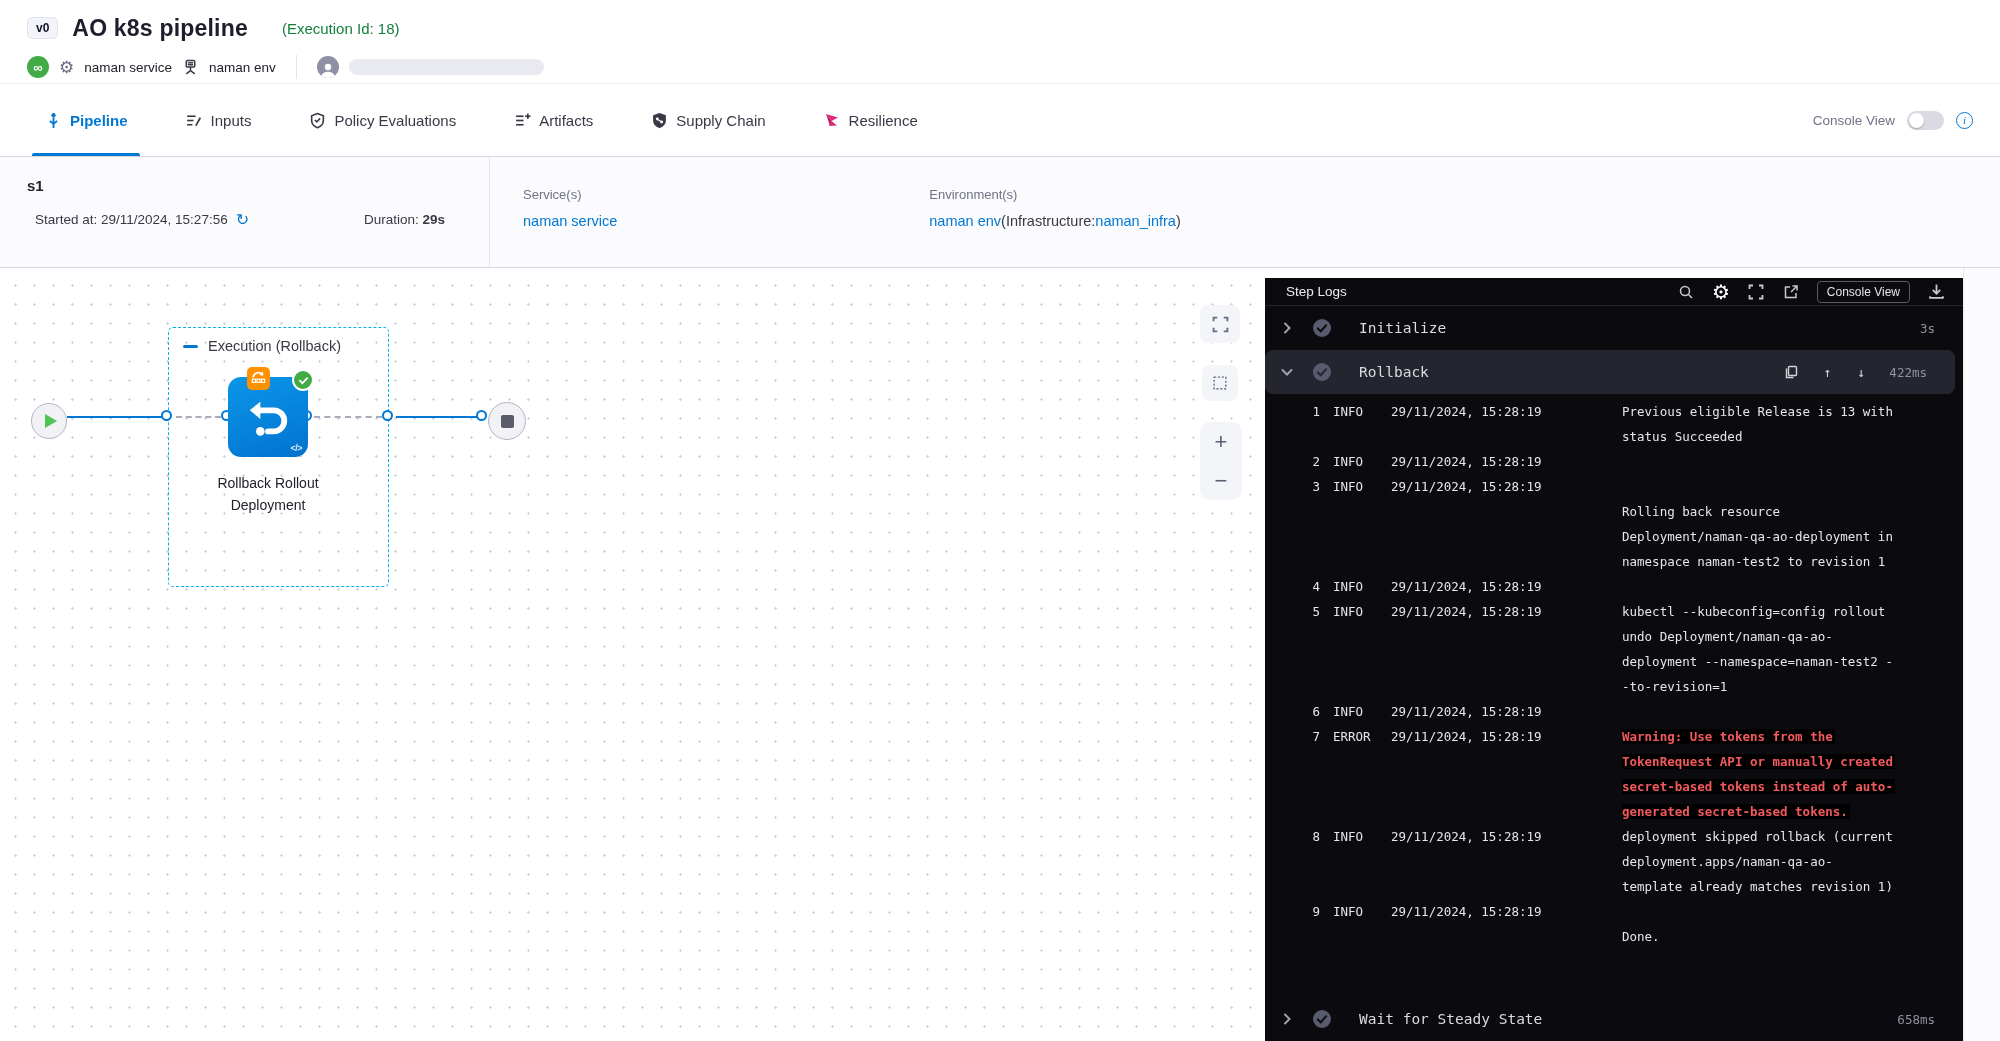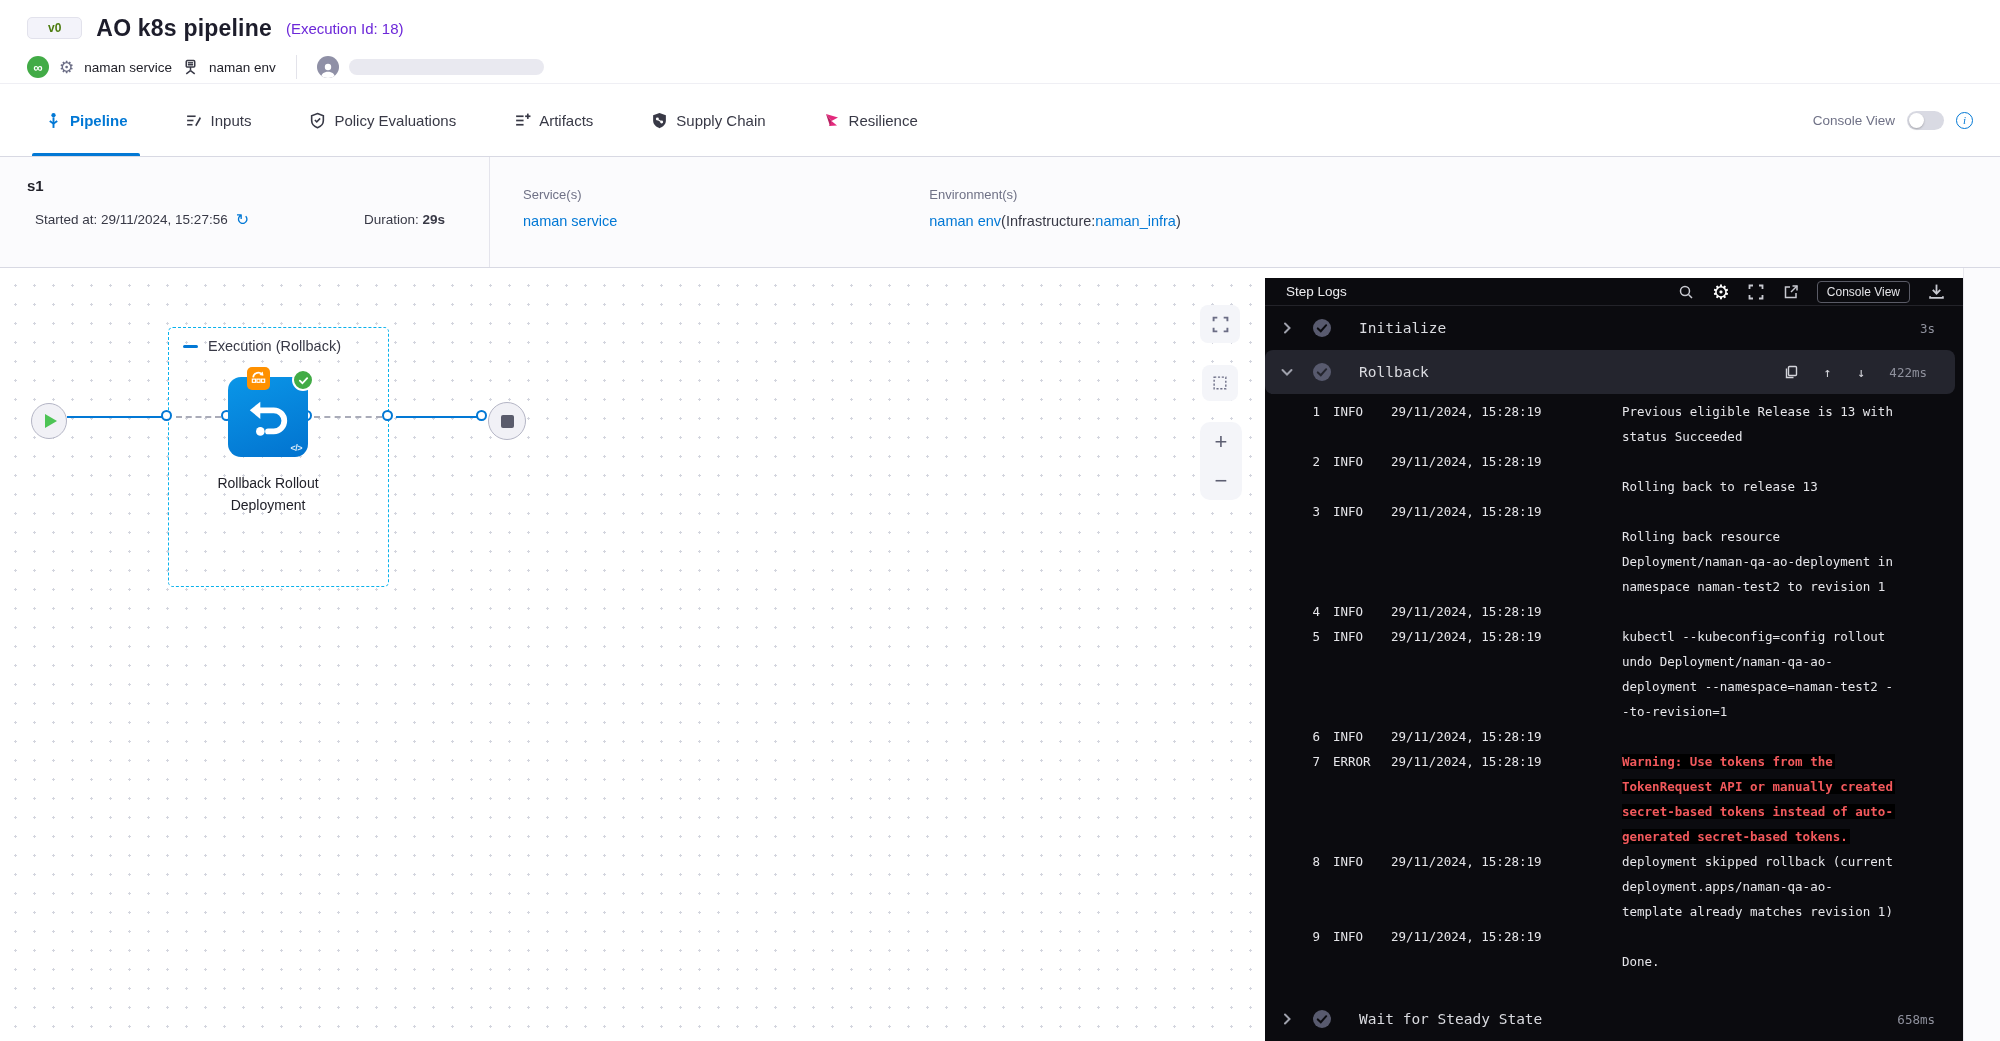--- a/index.html
+++ b/index.html
@@ -2,23 +2,23 @@
 <html><head>
 <meta charset="utf-8">
 <style>
   * { margin:0; padding:0; box-sizing:border-box; }
   html,body { width:2000px; height:1041px; background:#fff; font-family:"Liberation Sans", sans-serif; overflow:hidden; }
   .app { width:2000px; height:1041px; display:flex; flex-direction:column; }
 
   
   .hdr { height:84px; padding:10px 0 0 27px; background:#fff; border-bottom:1px solid #efeff4; flex:0 0 auto; }
   .title-row { display:flex; align-items:center; gap:14px; height:36px; }
-  .v-badge { background:#f3f3fa; border:1px solid #e2e2ec; border-radius:5px; font-size:12px; color:#4d7c0f; padding:3px 20px; font-weight:bold; }
+  .v-badge { background:#f3f3fa; border:1px solid #e2e2ec; border-radius:5px; font-size:12px; color:#0f172a; padding:3px 8px; font-weight:bold; }
   .page-title { font-size:23px; font-weight:bold; color:#1d1d2b; letter-spacing:.2px; }
-  .exec-id { font-size:15px; color:#6d28d9; }
+  .exec-id { font-size:15px; color:#15803d;margin-left:20px; }
   .meta-row { display:flex; align-items:center; gap:10px; margin-top:8px; height:26px; }
   .cd-icon { width:22px; height:22px; border-radius:50%; background:#42ab46; color:#fff; font-weight:bold; font-size:13px; display:flex; align-items:center; justify-content:center; }
   .gear-sm { color:#6b6d85; font-size:17px; line-height:1; }
   .meta-txt { font-size:13.5px; color:#22222a; }
   .vdiv { width:1px; height:24px; background:#e3e3ea; margin:0 10px; }
   .avatar { width:22px; height:22px; border-radius:50%; background:#8f90a6; display:flex; align-items:flex-end; justify-content:center; overflow:hidden; }
   .redacted { width:195px; height:16px; border-radius:8px; background:#e9e9f0; }
 
   
   .tabbar { height:73px; border-bottom:1px solid #d8d9e3; display:flex; align-items:stretch; padding:0 27px 0 44px; flex:0 0 auto; background:#fff; }
@@ -398,24 +398,20 @@
             <span class="le-time">29/11/2024, 15:28:19</span>
             <div class="le-msg">
               <div class="le-line">Previous eligible Release is 13 with</div>
               <div class="le-line">status Succeeded</div>
             </div>
           </div>
           <div class="log-entry">
             <span class="le-num">2</span>
             <span class="le-level">INFO</span>
             <span class="le-time">29/11/2024, 15:28:19</span>
-            <div class="le-msg">
-              <div class="le-line">&nbsp;</div>
-              <div class="le-line">Rolling back to release 13</div>
-            </div>
           </div>
           <div class="log-entry">
             <span class="le-num">3</span>
             <span class="le-level">INFO</span>
             <span class="le-time">29/11/2024, 15:28:19</span>
             <div class="le-msg">
               <div class="le-line">&nbsp;</div>
               <div class="le-line">Rolling back resource</div>
               <div class="le-line">Deployment/naman-qa-ao-deployment in</div>
               <div class="le-line">namespace naman-test2 to revision 1</div>

